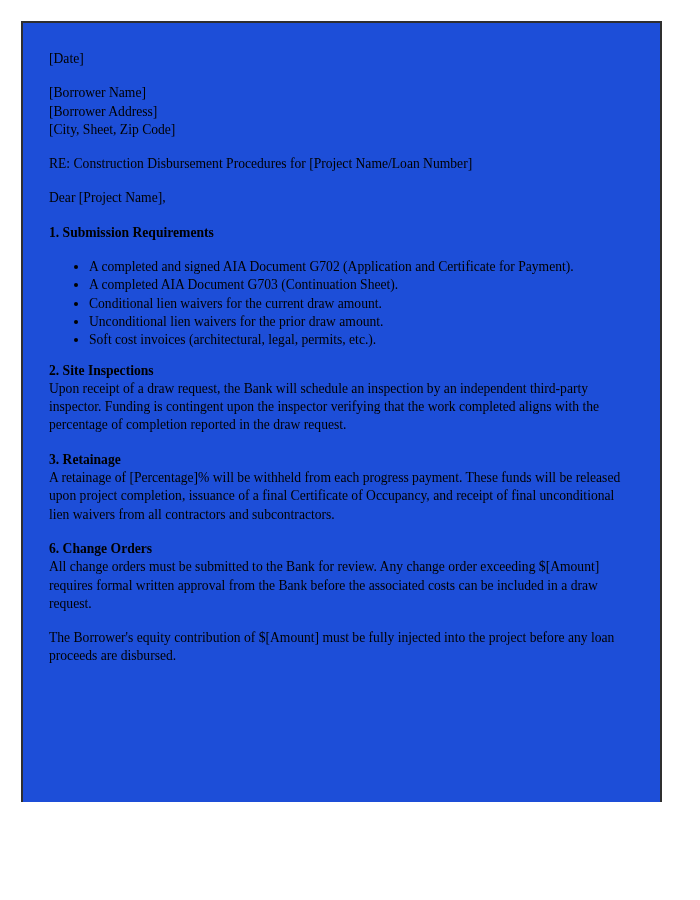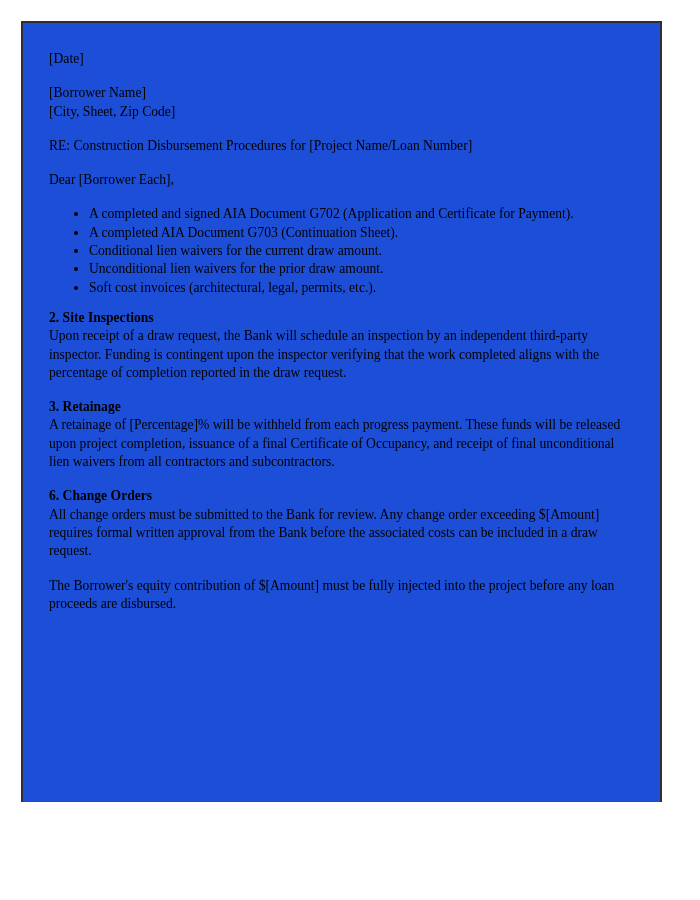--- a/index.html
+++ b/index.html
@@ -51,29 +51,31 @@
 </style>
 </head>
 <body>
 
 <div class="page">
 
   <p>[Date]</p>
 
   <p>
     <span class="block-line">[Borrower Name]</span>
+    <span class="block-line">[Borrower Address]</span>
     <span class="block-line">[City, Sheet, Zip Code]</span>
   </p>
 
   <p class="subject">RE: Construction Disbursement Procedures for [Project Name/Loan Number]</p>
 
-  <p>Dear [Borrower Each],</p>
+  <p>Dear [Project Name],</p>
 
 
   <div class="section">
+    <strong class="section-title">1. Submission Requirements</strong>
   </div>
 
   <ul class="checklist">
     <li>A completed and signed AIA Document G702 (Application and Certificate for Payment).</li>
     <li>A completed AIA Document G703 (Continuation Sheet).</li>
     <li>Conditional lien waivers for the current draw amount.</li>
     <li>Unconditional lien waivers for the prior draw amount.</li>
     <li>Soft cost invoices (architectural, legal, permits, etc.).</li>
   </ul>
 

